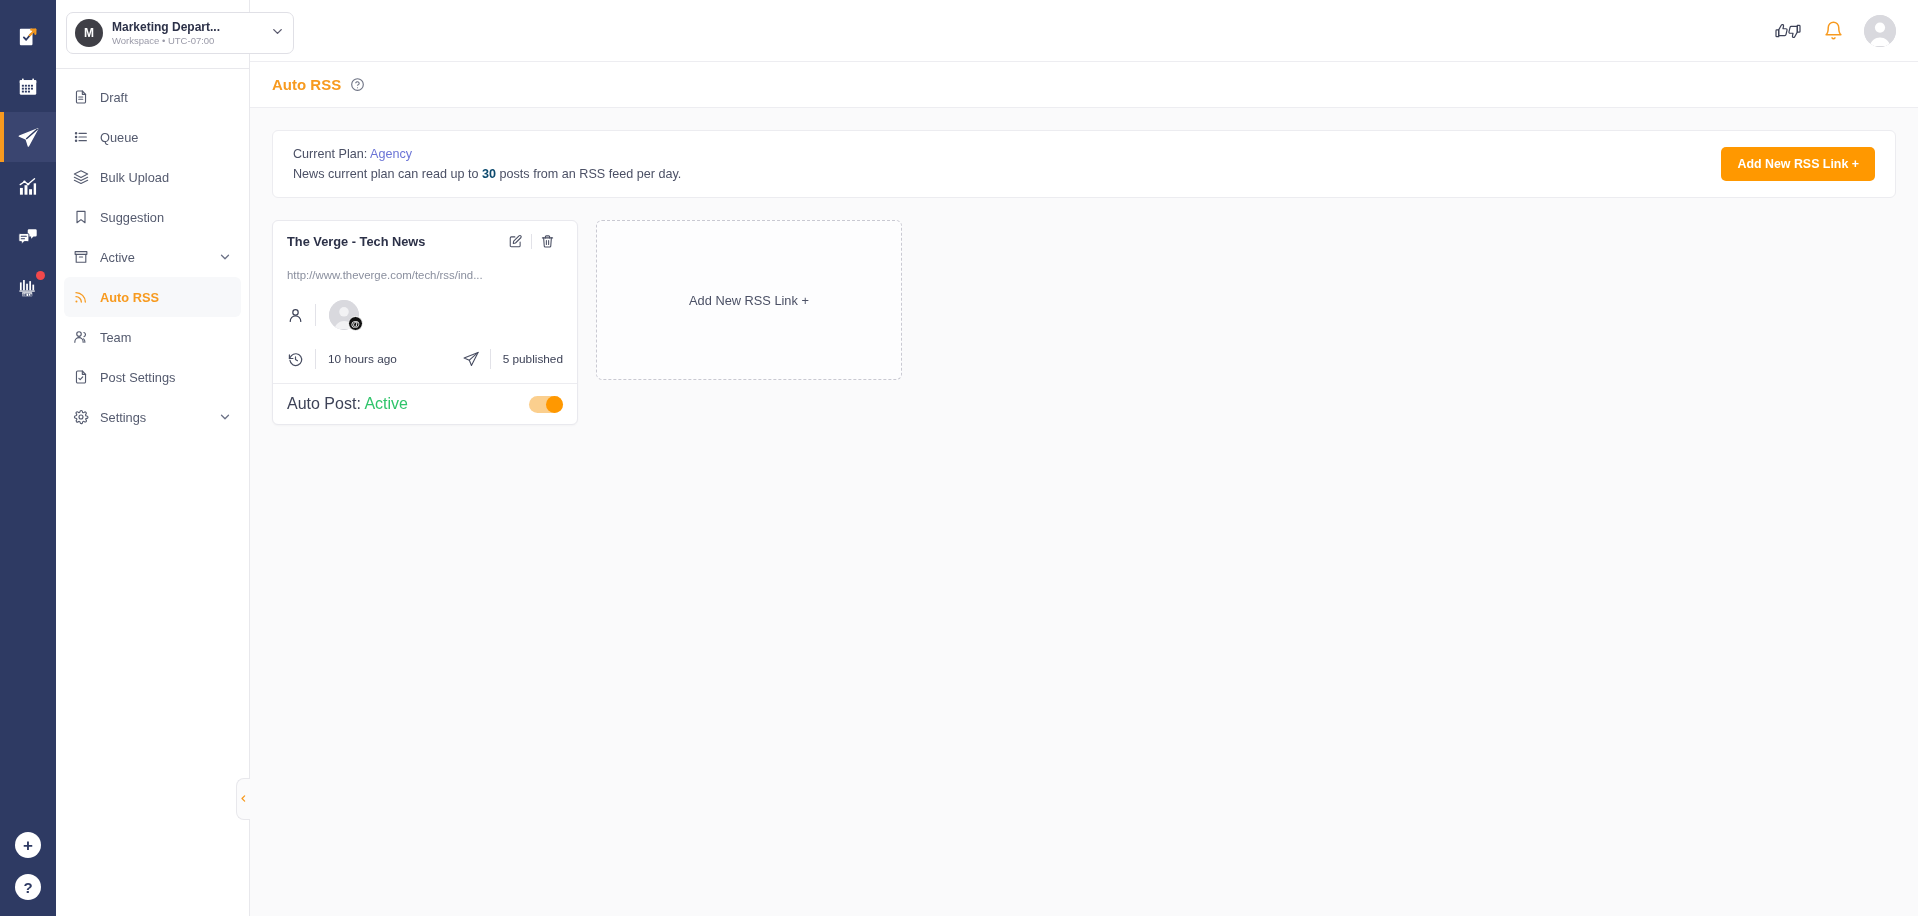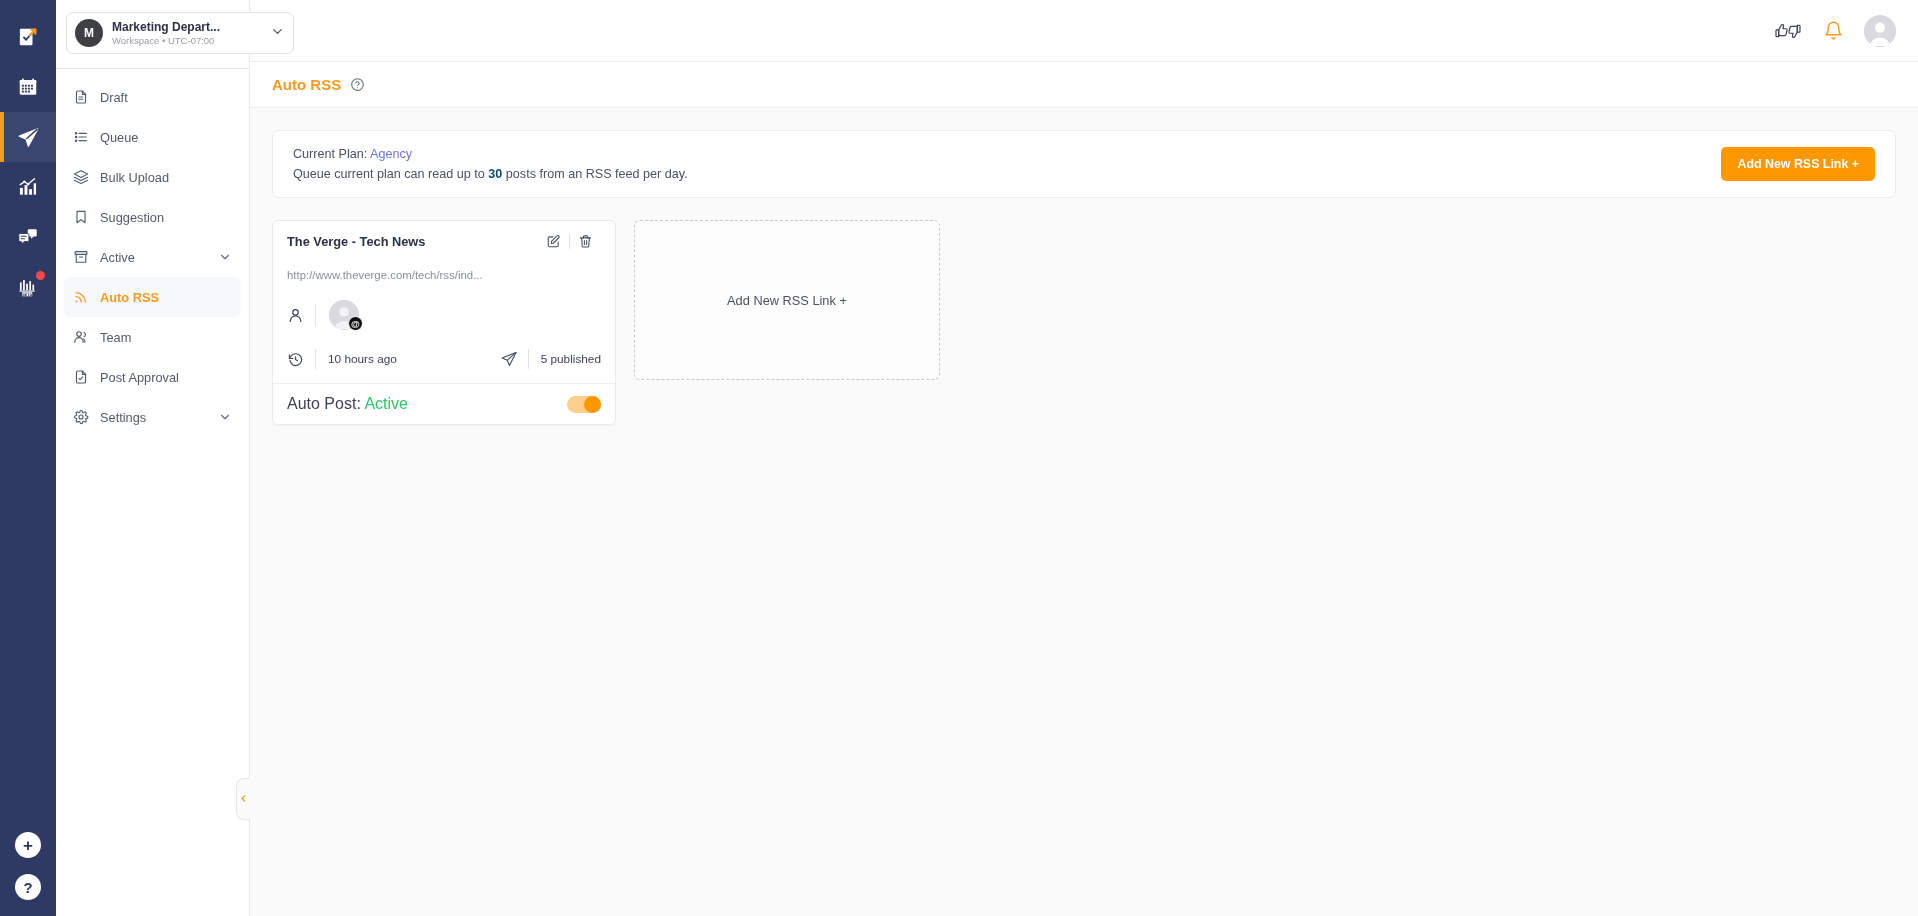--- a/index.html
+++ b/index.html
@@ -140,21 +140,21 @@
     background: #ff9800; color: #ffffff;
     border: none; border-radius: 5px;
     font-family: "Liberation Sans", sans-serif;
     font-size: 12.4px; font-weight: 700;
     padding: 10px 16px; cursor: pointer; white-space: nowrap;
   }
 
   .cards { display: flex; gap: 18px; margin-top: 22px; align-items: flex-start; }
 
   .rss-card {
-    width: 344px; background: #ffffff;
+    width: 306px; background: #ffffff;
     border: 1px solid #e9e9ee; border-radius: 6px;
     box-shadow: 0 1px 2px rgba(0,0,0,.03);
     overflow: hidden;
   }
   .rss-body { padding: 13px 14px 11px 14px; }
   .rss-head { display: flex; align-items: flex-start; }
   .rss-title { font-size: 12.8px; font-weight: 700; color: #2c3148; flex: 1; }
   .rss-actions { display: flex; align-items: center; gap: 0; }
   .rss-act { padding: 0 8px; color: #4a4f63; cursor: pointer; display: flex; }
   .rss-act + .rss-act { border-left: 1px solid #e2e2e8; }
@@ -416,21 +416,21 @@
     </div>
 
     <div class="nav-item">
       <span class="nav-ico">
         <svg width="16" height="16" viewBox="0 0 24 24" fill="none" stroke="currentColor" stroke-width="1.7" stroke-linecap="round" stroke-linejoin="round">
             <path d="M14 3H7a1.8 1.8 0 00-1.8 1.8v14.4A1.8 1.8 0 007 21h10a1.8 1.8 0 001.8-1.8V8z"></path>
             <polyline points="14 3 14 8 19 8"></polyline>
             <polyline points="8.8 14 10.8 16 14.6 11.8"></polyline>
           </svg>
       </span>
-      <span>Post Approval</span>
+      <span>Post Settings</span>
     </div>
 
     <div class="nav-item">
       <span class="nav-ico">
         <svg width="16" height="16" viewBox="0 0 24 24" fill="none" stroke="currentColor" stroke-width="1.7" stroke-linecap="round" stroke-linejoin="round">
             <circle cx="12" cy="12" r="3"></circle>
             <path d="M19.2 14.6a1.5 1.5 0 00.3 1.7l.1.1a1.8 1.8 0 11-2.6 2.6l-.1-.1a1.5 1.5 0 00-1.7-.3 1.5 1.5 0 00-.9 1.4v.2a1.8 1.8 0 11-3.6 0v-.1a1.5 1.5 0 00-1-1.4 1.5 1.5 0 00-1.7.3l-.1.1a1.8 1.8 0 11-2.6-2.6l.1-.1a1.5 1.5 0 00.3-1.7 1.5 1.5 0 00-1.4-.9H4a1.8 1.8 0 110-3.6h.1a1.5 1.5 0 001.4-1 1.5 1.5 0 00-.3-1.7l-.1-.1a1.8 1.8 0 112.6-2.6l.1.1a1.5 1.5 0 001.7.3h.1a1.5 1.5 0 00.9-1.4V4a1.8 1.8 0 113.6 0v.1a1.5 1.5 0 00.9 1.4 1.5 1.5 0 001.7-.3l.1-.1a1.8 1.8 0 112.6 2.6l-.1.1a1.5 1.5 0 00-.3 1.7v.1a1.5 1.5 0 001.4.9h.2a1.8 1.8 0 110 3.6h-.1a1.5 1.5 0 00-1.4.9z"></path>
           </svg>
       </span>
       <span>Settings</span>
@@ -490,21 +490,21 @@
 
   <div class="content">
 
     <div class="plan-card">
       <div>
         <div class="plan-l1">
           <span>Current Plan:</span>
           <span class="plan-name">Agency</span>
         </div>
         <div class="plan-l2">
-          <span>Queue current plan can read up to </span><b>30</b><span> posts from an RSS feed per day.</span>
+          <span>News current plan can read up to </span><b>30</b><span> posts from an RSS feed per day.</span>
         </div>
       </div>
       <button class="btn-add">Add New RSS Link +</button>
     </div>
 
     <div class="cards">
 
       <div class="rss-card">
         <div class="rss-body">
           <div class="rss-head">

